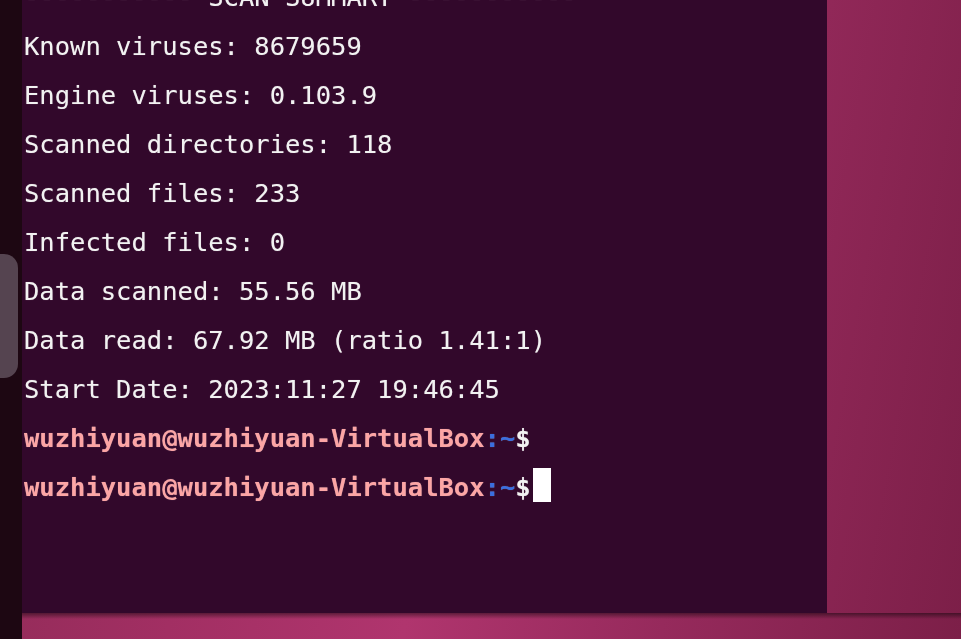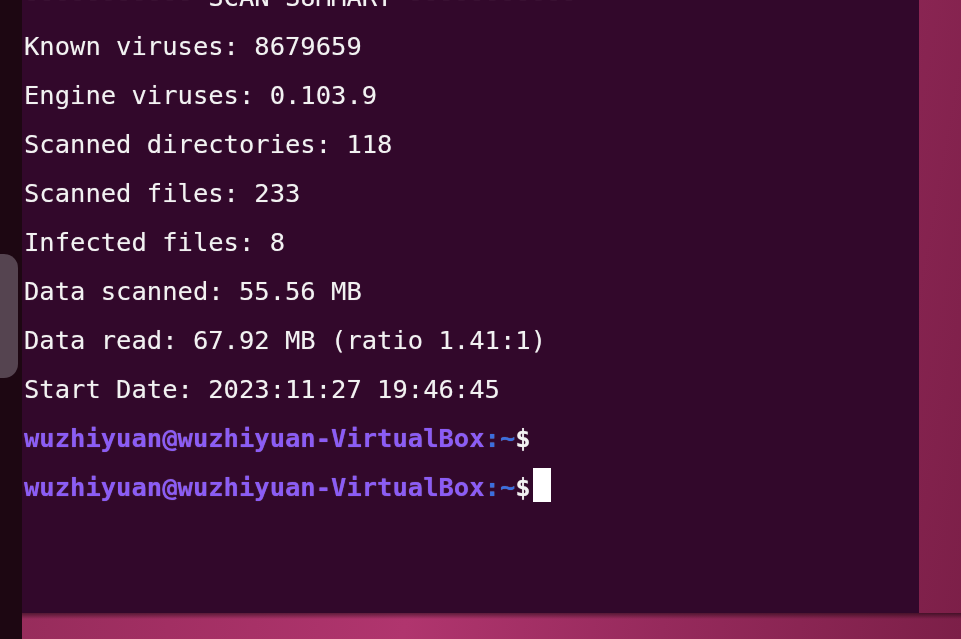--- a/index.html
+++ b/index.html
@@ -28,45 +28,46 @@
         #b0356e 48%,
         #962a5c 72%,
         #7c1f48 100%);
   }
 
   
   #terminal {
     position: absolute;
     left: 22px;
     top: 0;
-    width: 897px;
+    width: 792px;
     height: 613px;
     background: #32082b;
     overflow: hidden;
+    padding-left: 13px;
   }
   #terminal-inner {
     position: absolute;
     left: 2px;
     top: -27px;
     width: 935px;
   }
 
   .tline {
     height: 49px;
     line-height: 49px;
     font-size: 25.5px;
     letter-spacing: 0px;
     white-space: pre;
     color: #f2f2f2;
     text-shadow: 0 0 1px rgba(255,255,255,0.35);
   }
   .tline.prompt-line {
     font-weight: bold;
   }
-  .seg-user { color: #8b5cf6; margin-top: 8px; }
+  .seg-user { color: #fca5a5; margin-top: 8px; }
   .seg-path { color: #3a6fe0; }
   .seg-dollar { color: #f2f2f2; }
 
   .cursor {
     display: inline-block;
     width: 18px;
     height: 34px;
     background: #ffffff;
     vertical-align: -6px;
     margin-left: 2px;
@@ -114,21 +115,21 @@
       <div class="tline">----------- SCAN SUMMARY -----------</div>
 
       <div class="tline">Known viruses: 8679659</div>
 
       <div class="tline">Engine viruses: 0.103.9</div>
 
       <div class="tline">Scanned directories: 118</div>
 
       <div class="tline">Scanned files: 233</div>
 
-      <div class="tline">Infected files: 8</div>
+      <div class="tline">Infected files: 0</div>
 
       <div class="tline">Data scanned: 55.56 MB</div>
 
       <div class="tline">Data read: 67.92 MB (ratio 1.41:1)</div>
 
 
       <div class="tline">Start Date: 2023:11:27 19:46:45</div>
 
 
       <div class="tline prompt-line"><span class="seg-user">wuzhiyuan@wuzhiyuan-VirtualBox</span><span class="seg-path">:~</span><span class="seg-dollar">$</span></div>

